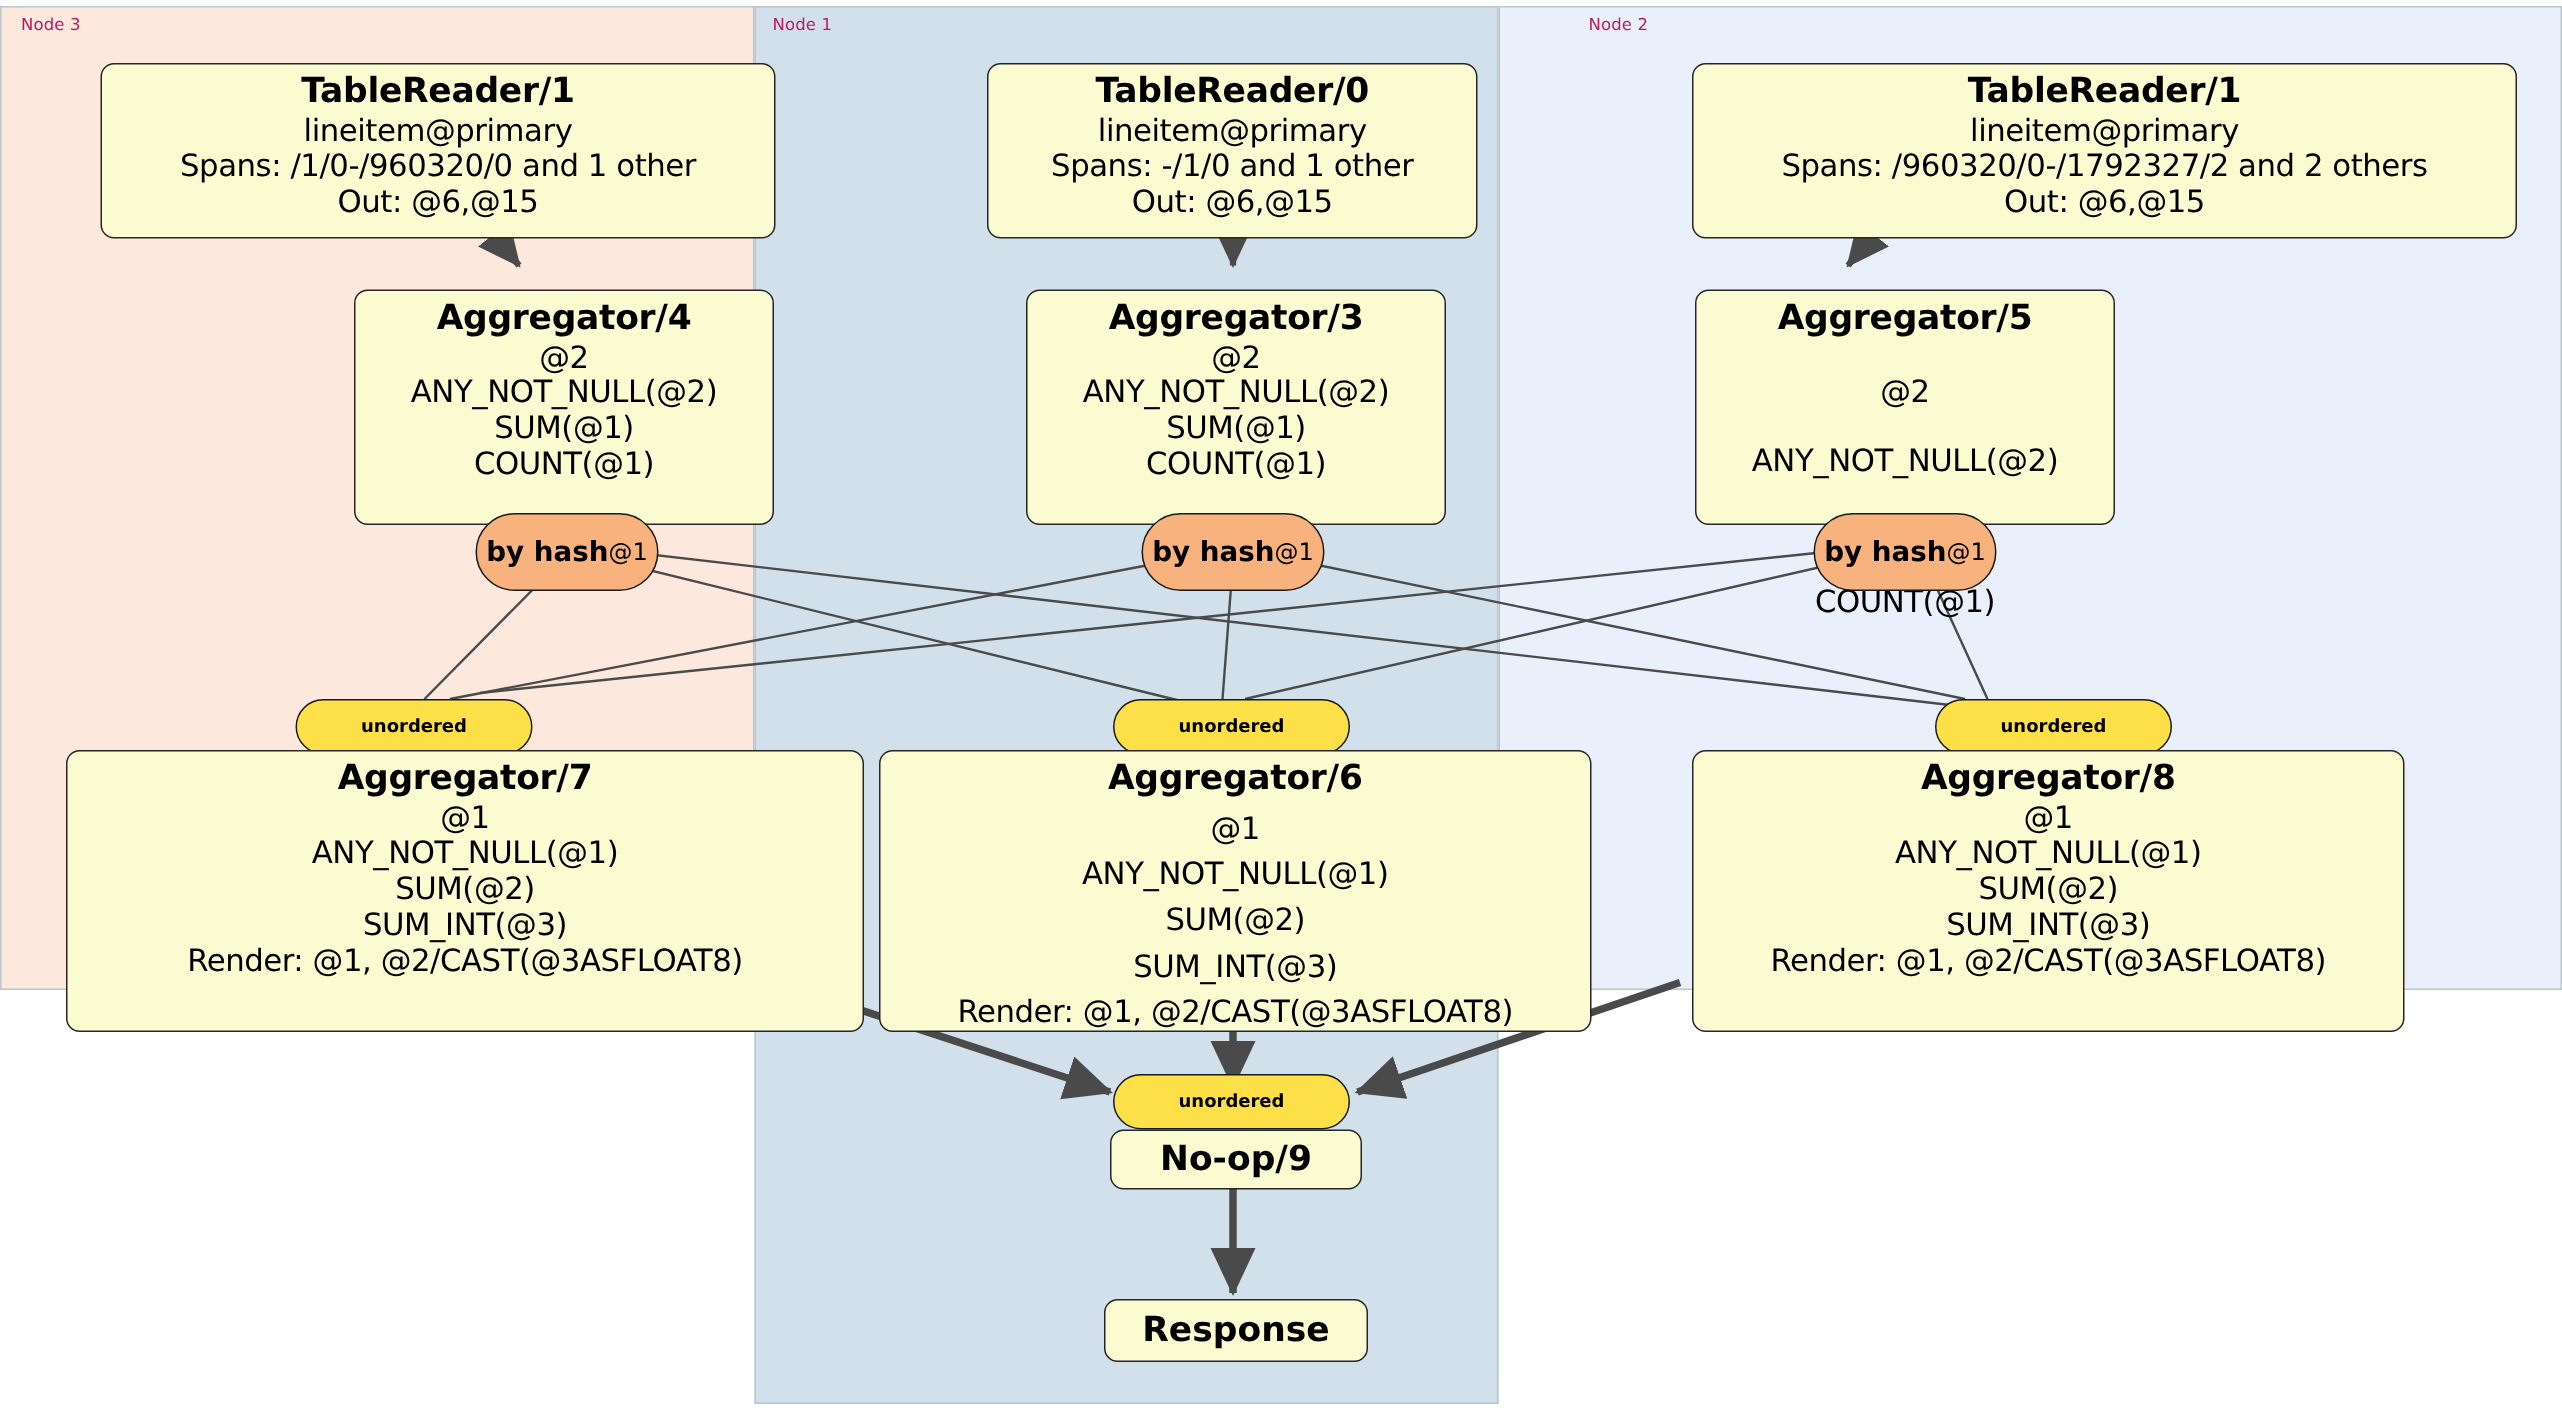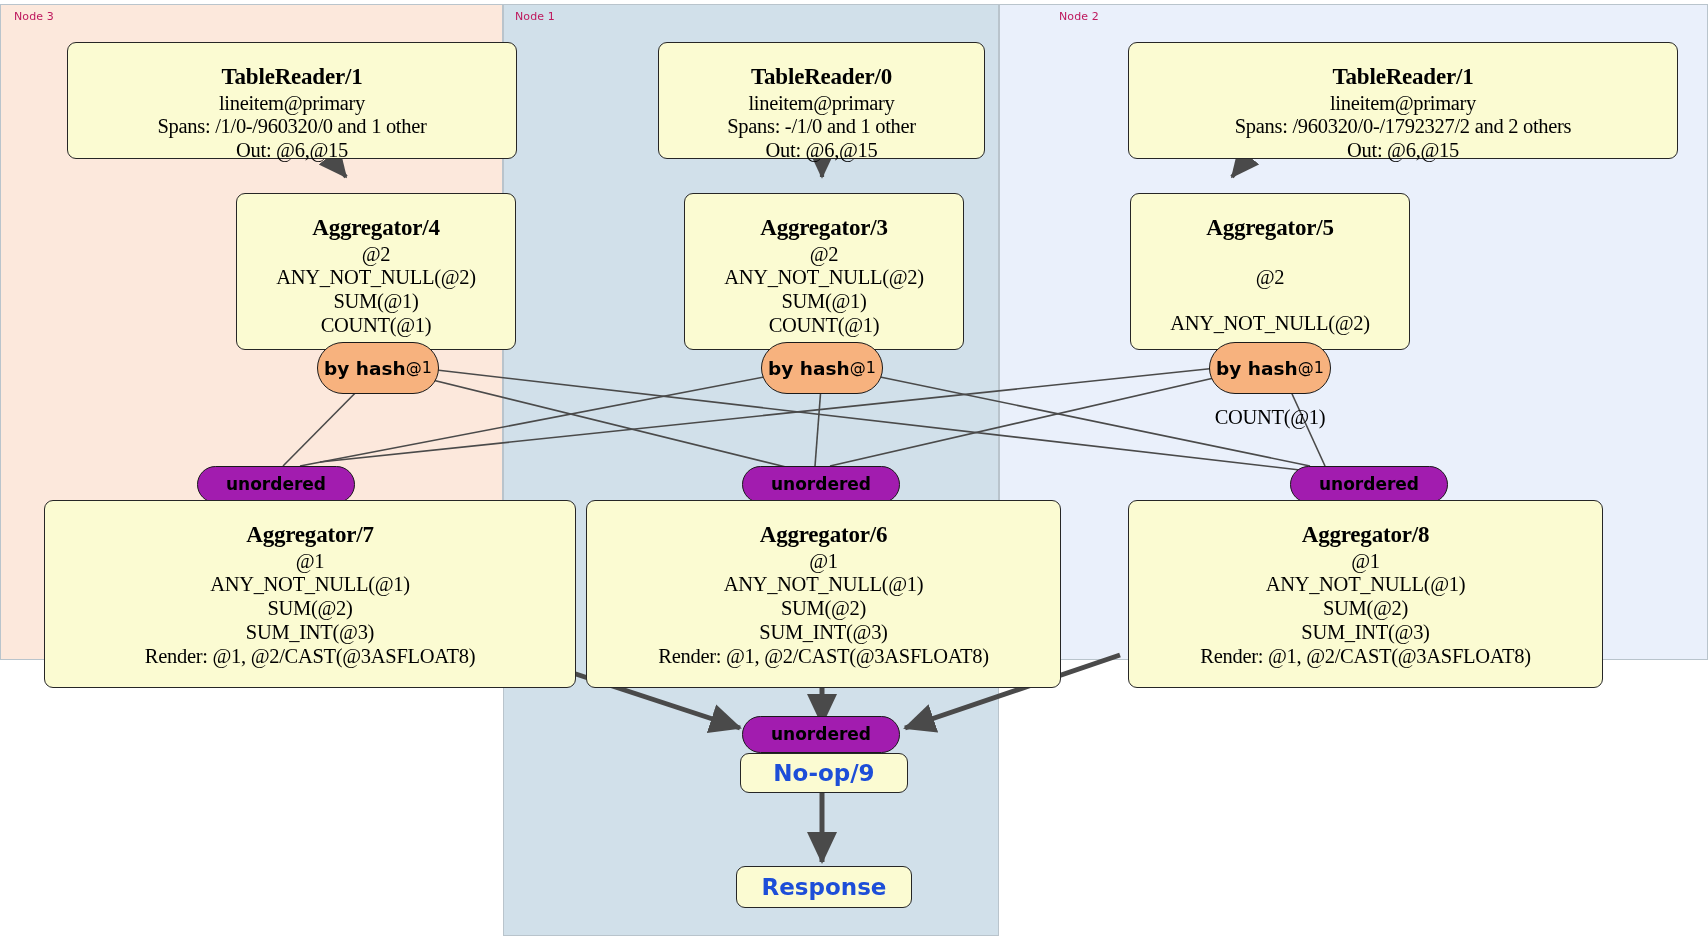--- a/index.html
+++ b/index.html
@@ -14,39 +14,39 @@
 
   
   #edges{position:absolute;left:0;top:0;width:1708px;height:940px;
          pointer-events:none;}
 
   
   .box{position:absolute;box-sizing:border-box;background:#fbfbd2;
        border:1.6px solid #262626;border-radius:9px;
        text-align:center;color:#000;line-height:1.16;
        display:flex;flex-direction:column;justify-content:flex-start;
-       align-items:center;padding-top:21px;font-family:Liberation Serif, serif;}
+       align-items:center;padding-top:5px;}
   .box .title{font-weight:bold;font-size:23px;letter-spacing:-.2px;
               margin-bottom:1px;}
   .box .ln{font-size:20.5px;letter-spacing:-.3px;white-space:nowrap;}
 
   .smallbox{position:absolute;box-sizing:border-box;background:#fbfbd2;
             border:1.6px solid #262626;border-radius:9px;
             display:flex;align-items:center;justify-content:center;
-            font-weight:bold;font-size:23px;color:#1d4ed8;}
+            font-weight:bold;font-size:23px;color:#000000;}
 
   
   .pill{position:absolute;box-sizing:border-box;
         border:1.8px solid #1a1a1a;border-radius:999px;
         display:flex;flex-direction:row;align-items:center;
         justify-content:center;color:#000;line-height:1.05;}
   .pill.hash{background:#f7b27e;padding-top:2px;}
   .pill.hash .t{font-weight:bold;font-size:18.5px;}
   .pill.hash .s{font-size:16px;margin-top:-1px;}
-  .pill.unord{background:#a21caf;font-weight:bold;font-size:17px;}
+  .pill.unord{background:#fde047;font-weight:bold;font-size:12px;}
 </style>
 </head>
 <body>
 
 <div id="stage">
 
   <div class="panel" style="left:0px;top:4px;width:503px;height:656px;background:#fce8dc;"></div>
   <div class="panel" style="left:503px;top:4px;width:496px;height:932px;background:#d1e0ea;"></div>
   <div class="panel" style="left:999px;top:4px;width:709px;height:656px;background:#eaf0fb;"></div>
 
@@ -157,21 +157,21 @@
 
   <div class="box" style="left:44px;top:500px;width:532px;height:188px;">
     <div class="title">Aggregator/7</div>
     <div class="ln">@1</div>
     <div class="ln">ANY_NOT_NULL(@1)</div>
     <div class="ln">SUM(@2)</div>
     <div class="ln">SUM_INT(@3)</div>
     <div class="ln">Render: @1, @2/CAST(@3ASFLOAT8)</div>
   </div>
 
-  <div class="box" style="left:586px;top:500px;width:475px;height:188px;">
+  <div class="box" style="left:586px;top:500px;width:475px;height:188px;justify-content:space-between;">
     <div class="title">Aggregator/6</div>
     <div class="ln">@1</div>
     <div class="ln">ANY_NOT_NULL(@1)</div>
     <div class="ln">SUM(@2)</div>
     <div class="ln">SUM_INT(@3)</div>
     <div class="ln">Render: @1, @2/CAST(@3ASFLOAT8)</div>
   </div>
 
   <div class="box" style="left:1128px;top:500px;width:475px;height:188px;">
     <div class="title">Aggregator/8</div>

